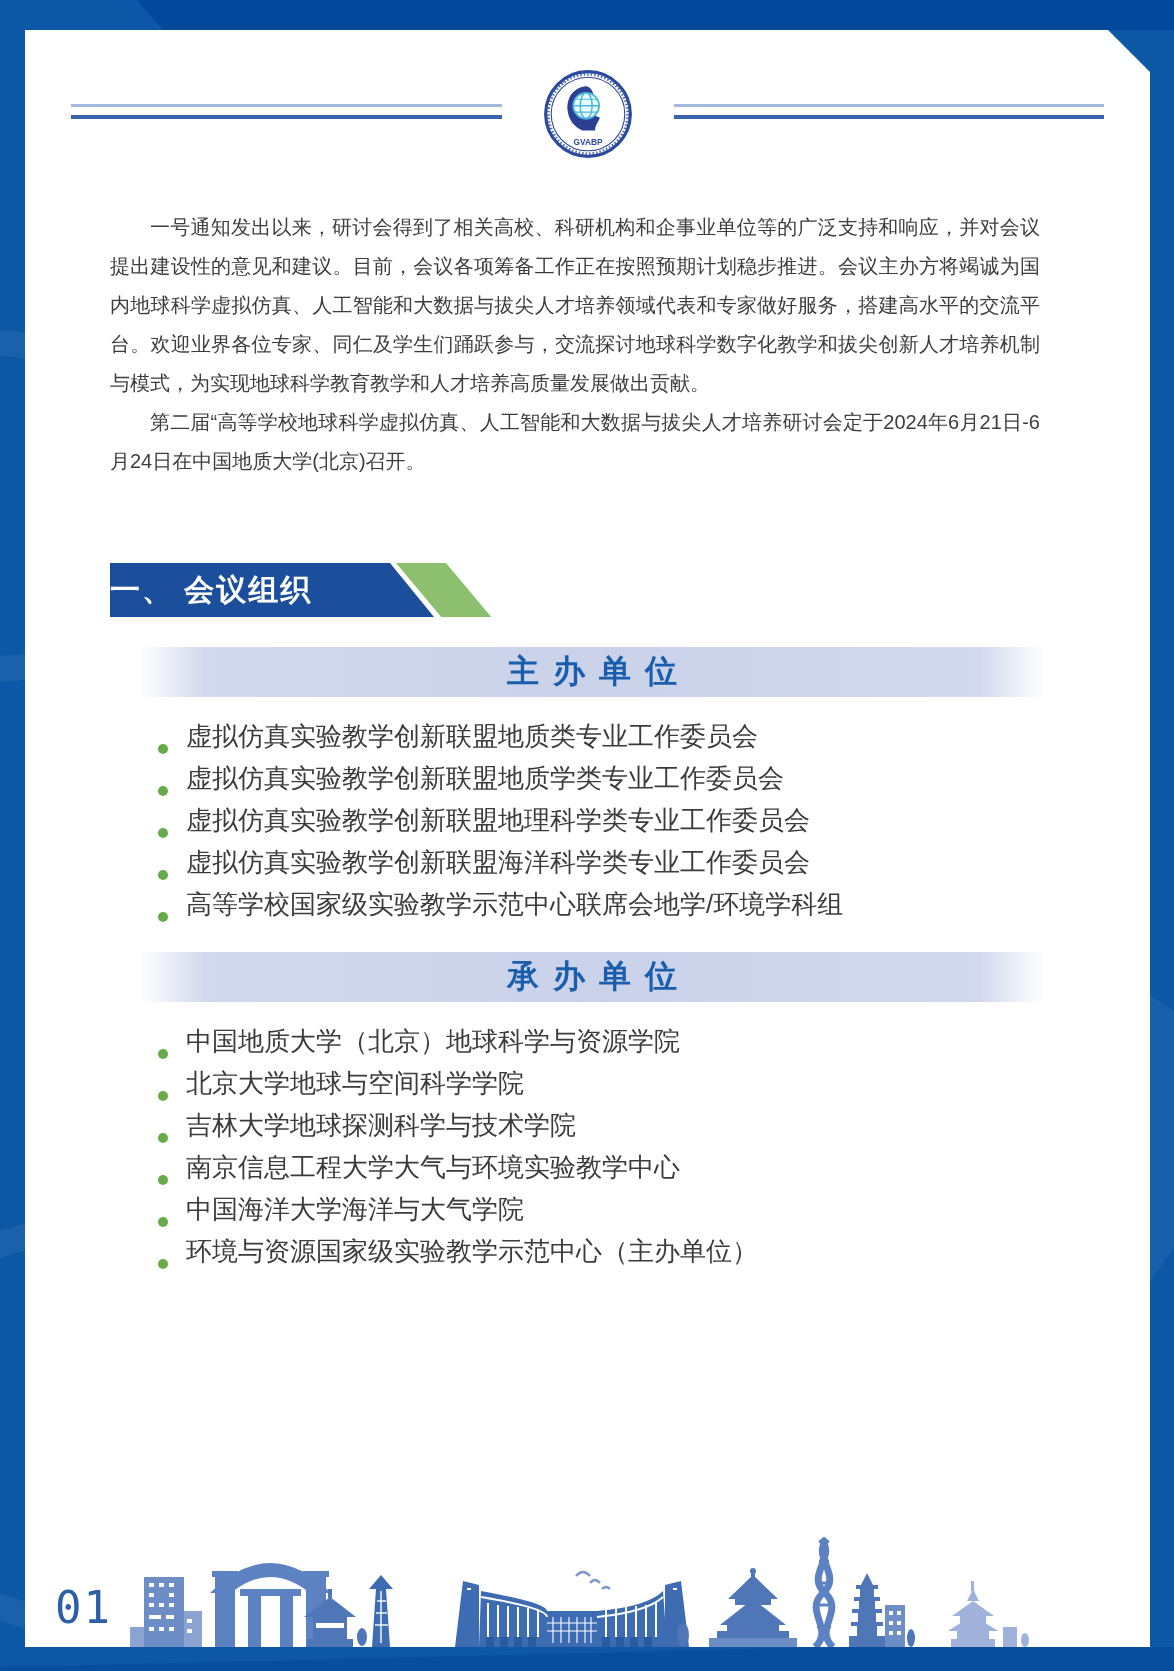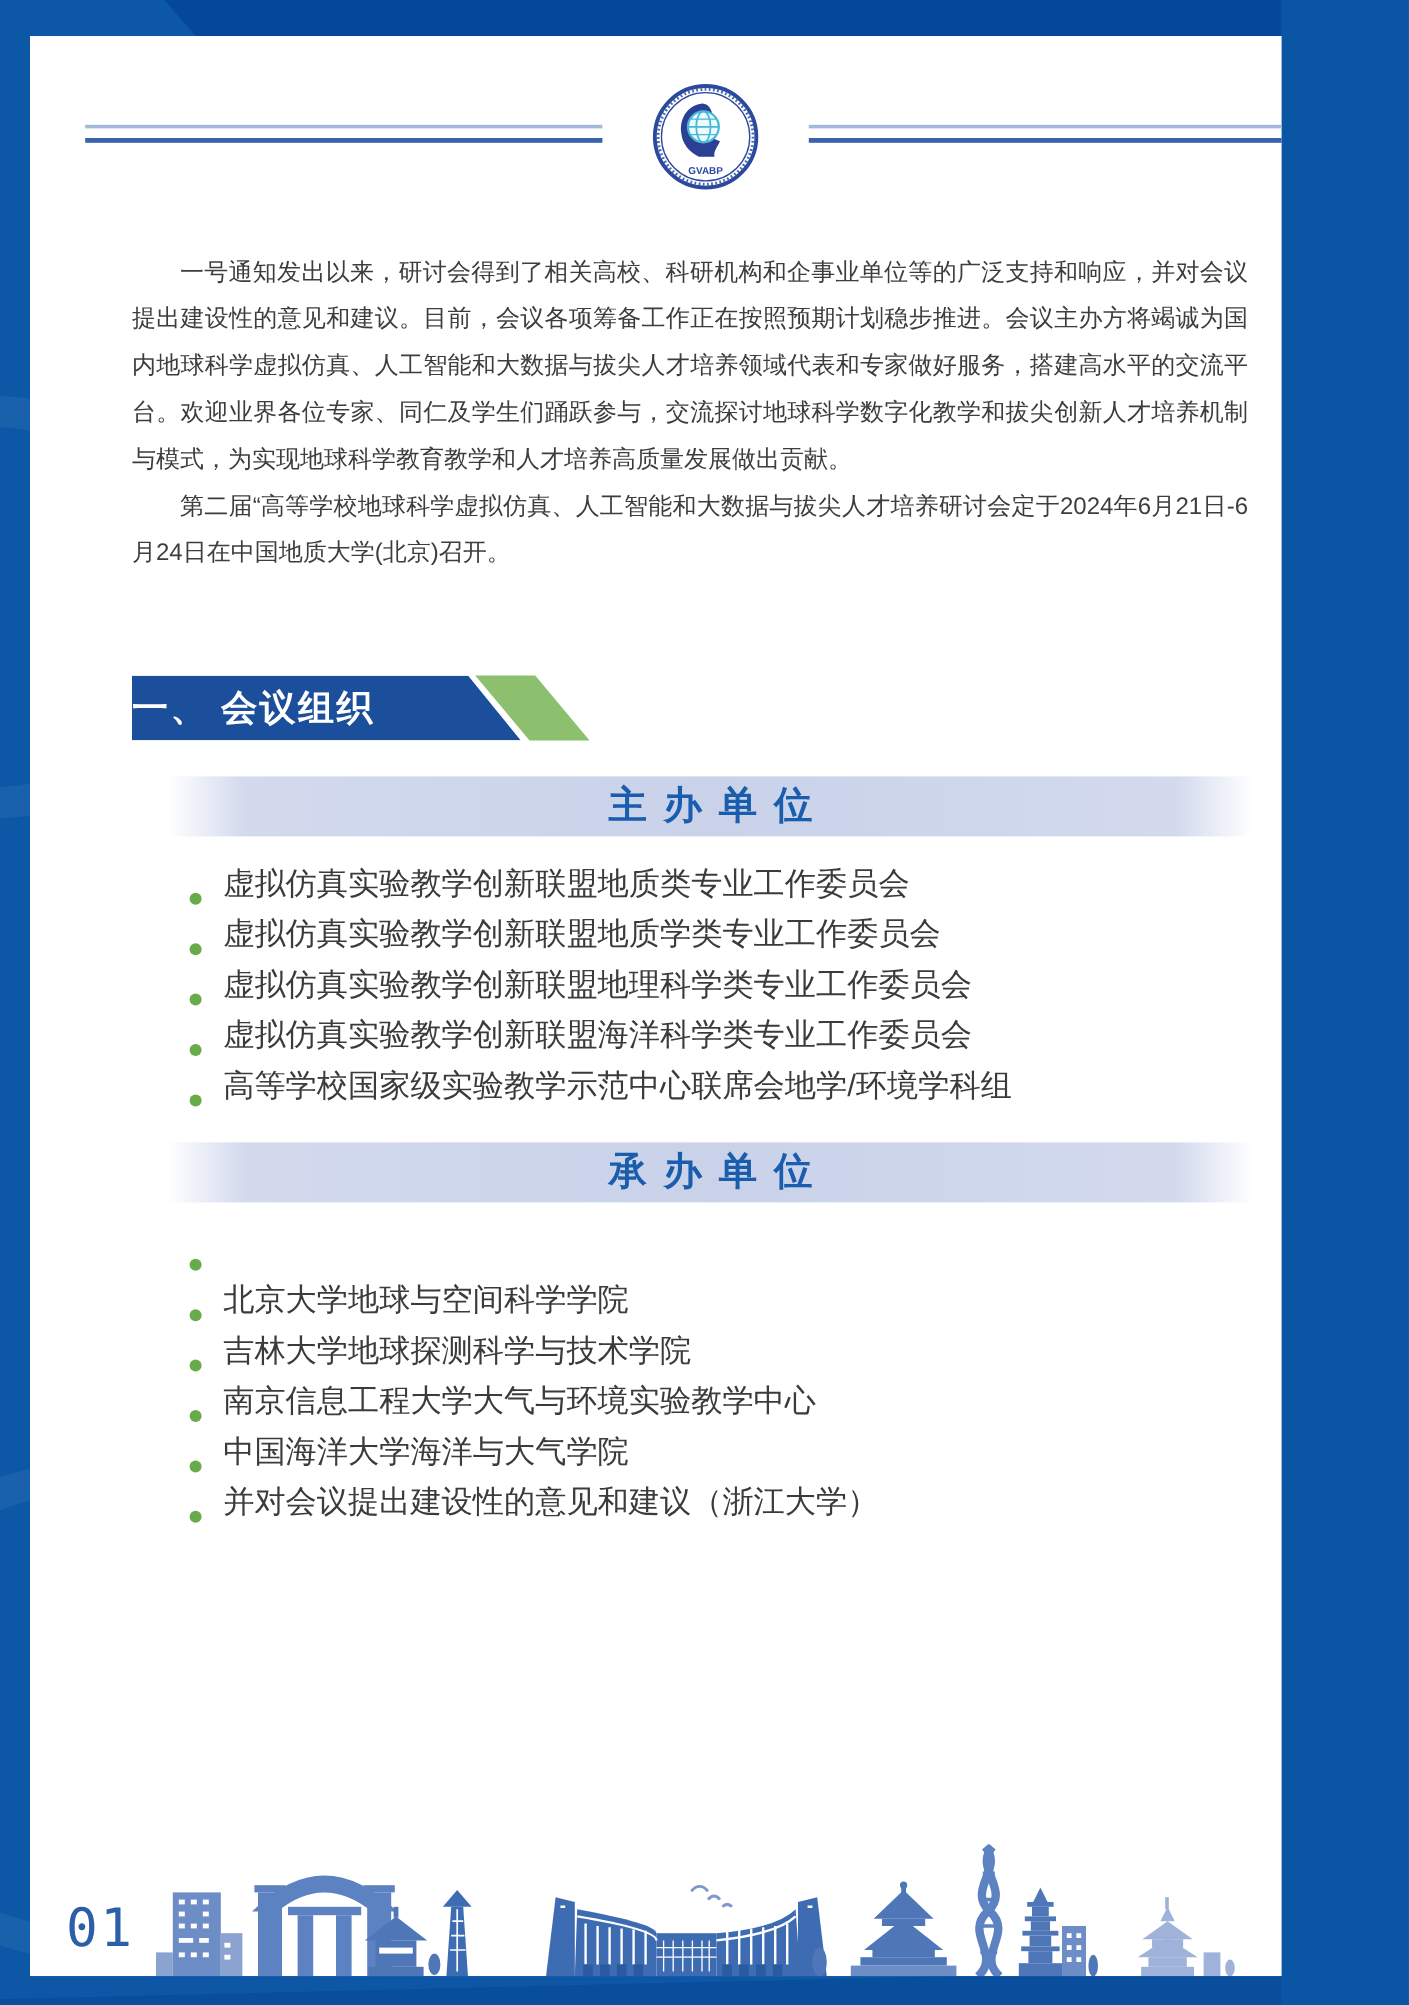--- a/index.html
+++ b/index.html
@@ -1,16 +1,16 @@
 <!DOCTYPE html>
 <html><head>
 <meta charset="utf-8">
 <style>
   html,body{margin:0;padding:0;background:#0a55a4;}
-  .page{position:relative;width:1068px;height:1671px;background:#0c58a7;overflow:hidden;
+  .page{position:relative;width:1174px;height:1671px;background:#0c58a7;overflow:hidden;
         font-family:"Liberation Sans",sans-serif;}
   
   .decor-top{position:absolute;top:0;left:137px;right:0;height:30px;background:#03489a;
              clip-path:polygon(0 0,100% 0,100% 100%,26px 100%);}
   .decor-arc{position:absolute;border-radius:50%;border:26px solid rgba(255,255,255,0.06);}
   .arc1{left:-140px;top:1220px;width:360px;height:360px;}
   .arc2{left:-180px;top:330px;width:300px;height:300px;}
   .decor-corner{position:absolute;right:-60px;bottom:420px;width:260px;height:260px;
              background:rgba(255,255,255,0.05);transform:rotate(35deg);}
   
@@ -132,20 +132,21 @@
         </li>
       </ul>
 
     <div class="bar">
       <span>承办单位</span>
     </div>
     <ul class="org-list">
 
         <li>
           <span class="dot"></span>
+          <span class="txt">中国地质大学（北京）地球科学与资源学院</span>
         </li>
 
         <li>
           <span class="dot"></span>
           <span class="txt">北京大学地球与空间科学学院</span>
         </li>
 
         <li>
           <span class="dot"></span>
           <span class="txt">吉林大学地球探测科学与技术学院</span>
@@ -156,21 +157,21 @@
           <span class="txt">南京信息工程大学大气与环境实验教学中心</span>
         </li>
 
         <li>
           <span class="dot"></span>
           <span class="txt">中国海洋大学海洋与大气学院</span>
         </li>
 
         <li>
           <span class="dot"></span>
-          <span class="txt">并对会议提出建设性的意见和建议（浙江大学）</span>
+          <span class="txt">环境与资源国家级实验教学示范中心（主办单位）</span>
         </li>
       </ul>
 
     <div class="pagenum">01</div>
 
     <div class="skyline">
       <svg viewBox="0 0 1005 170" width="1005" height="170">
 
         <g fill="#6d8dc6">
           <rect x="20" y="150" width="14" height="20" fill="#8aa3d0"></rect>

